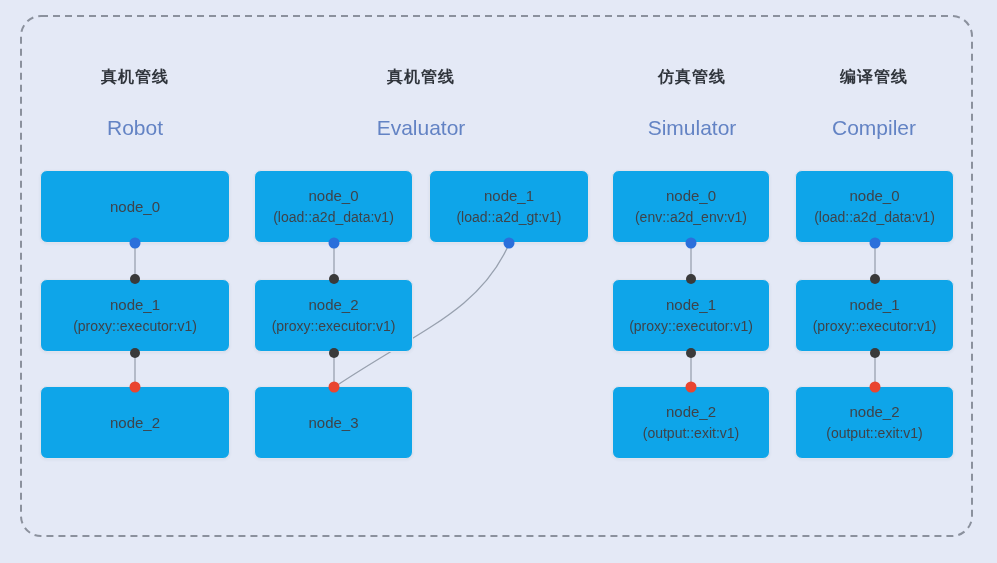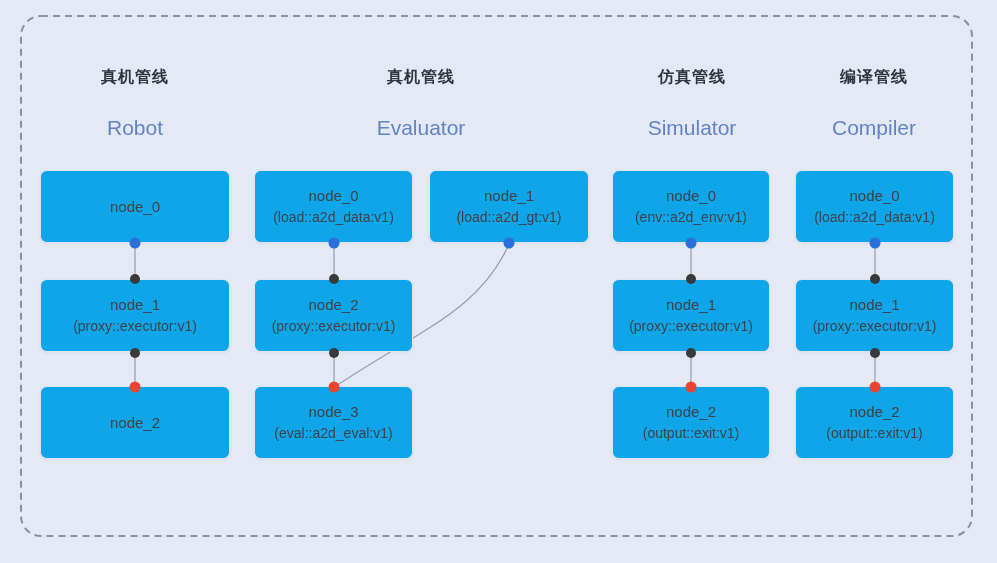--- a/index.html
+++ b/index.html
@@ -96,21 +96,20 @@
     <div class="node-box" style="left:429px;top:170px;width:160px">
       <span class="node-name">node_1</span>
       <span class="node-type">(load::a2d_gt:v1)</span>
     </div>
     <div class="node-box" style="left:254px;top:279px;width:159px">
       <span class="node-name">node_2</span>
       <span class="node-type">(proxy::executor:v1)</span>
     </div>
     <div class="node-box" style="left:254px;top:386px;width:159px">
       <span class="node-name">node_3</span>
-      <span class="node-type">(eval::a2d_eval:v1)</span>
     </div>
 
     <div class="node-box" style="left:612px;top:170px;width:158px">
       <span class="node-name">node_0</span>
       <span class="node-type">(env::a2d_env:v1)</span>
     </div>
     <div class="node-box" style="left:612px;top:279px;width:158px">
       <span class="node-name">node_1</span>
       <span class="node-type">(proxy::executor:v1)</span>
     </div>

